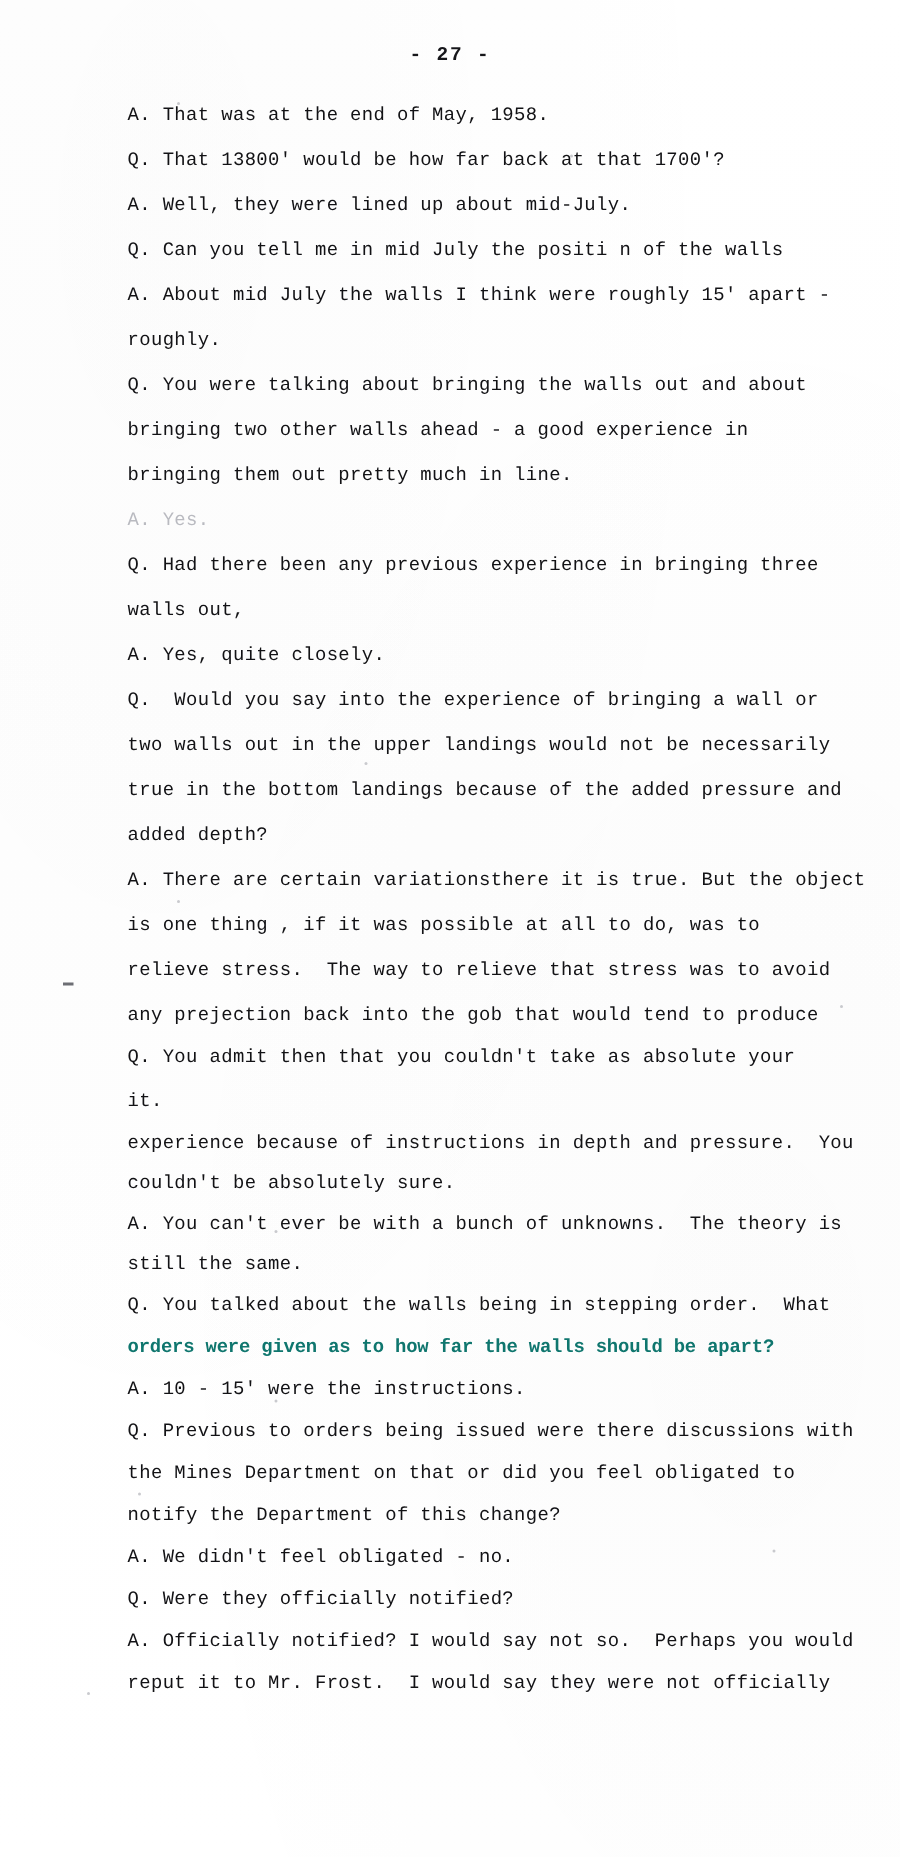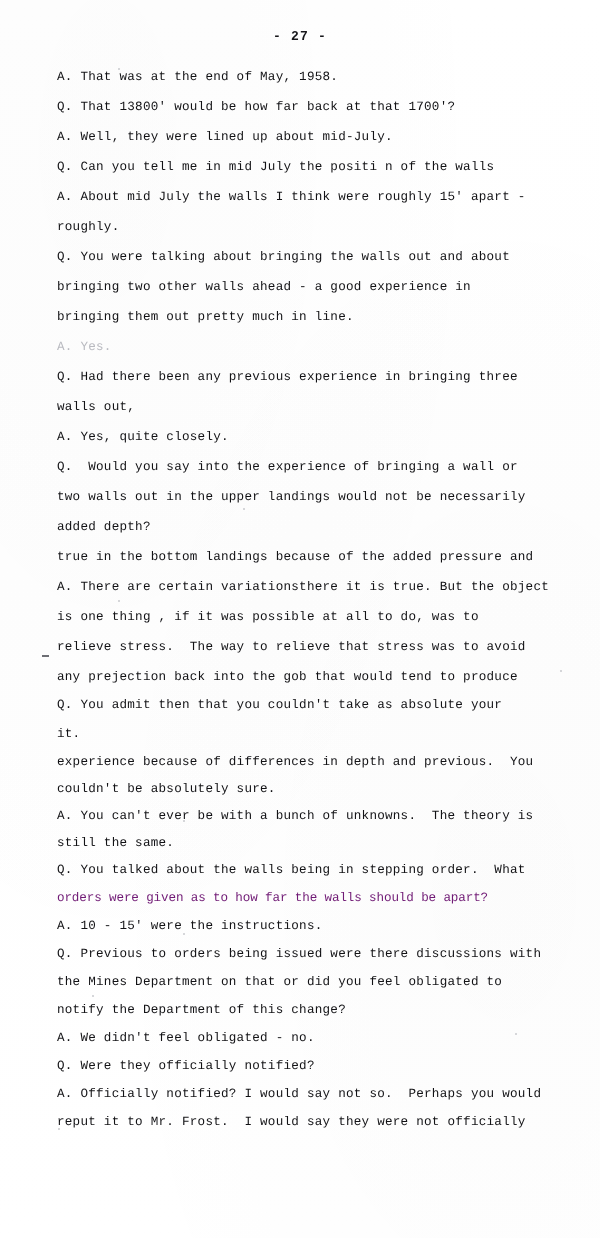--- a/index.html
+++ b/index.html
@@ -51,37 +51,38 @@
   }
   .line {
     position: relative;
     font-size: 12.6px;
     line-height: 30px;
     height: 30px;
     white-space: pre;
     color: #121215;
     letter-spacing: 0.02em;
     text-rendering: geometricPrecision;
+    margin-left: 28px;
   }
   
   .line.tight {
     line-height: 27px;
     height: 27px;
   }
   .line.tight-sm {
     line-height: 28px;
     height: 28px;
   }
   .faint-x {
     color: #b9bac0;
   }
   
   .heavy {
-    font-weight: 400;
-    color: #701a75;
+    font-weight: 700;
+    color: #0f766e;
     letter-spacing: -0.01em;
   }
   
   #margin-mark {
     position: absolute;
     left: 42px;
     top: 655px;
     width: 7px;
     height: 2px;
     background: #6d6e74;
@@ -140,37 +141,37 @@
     <div class="line"><span>Q. Had there been any previous experience in bringing three</span></div>
 
     <div class="line"><span>walls out,</span></div>
 
     <div class="line"><span>A. Yes, quite closely.</span></div>
 
     <div class="line"><span>Q.  Would you say into the experience of bringing a wall or</span></div>
 
     <div class="line"><span>two walls out in the upper landings would not be necessarily</span></div>
 
+    <div class="line"><span>true in the bottom landings because of the added pressure and</span></div>
+
     <div class="line"><span>added depth?</span></div>
-
-    <div class="line"><span>true in the bottom landings because of the added pressure and</span></div>
 
     <div class="line"><span>A. There are certain variationsthere it is true. But the object</span></div>
 
     <div class="line"><span>is one thing , if it was possible at all to do, was to</span></div>
 
     <div class="line"><span>relieve stress.  The way to relieve that stress was to avoid</span></div>
 
     <div class="line"><span>any prejection back into the gob that would tend to produce</span></div>
 
     <div class="line tight"><span>Q. You admit then that you couldn't take as absolute your</span></div>
 
     <div class="line"><span>it.</span></div>
 
-    <div class="line tight"><span>experience because of differences in depth and previous.  You</span></div>
+    <div class="line tight"><span>experience because of instructions in depth and pressure.  You</span></div>
 
     <div class="line tight"><span>couldn't be absolutely sure.</span></div>
 
     <div class="line tight"><span>A. You can't ever be with a bunch of unknowns.  The theory is</span></div>
 
     <div class="line tight"><span>still the same.</span></div>
 
     <div class="line tight"><span>Q. You talked about the walls being in stepping order.  What</span></div>
 
     <div class="line tight-sm"><span class="heavy">orders were given as to how far the walls should be apart?</span></div>

